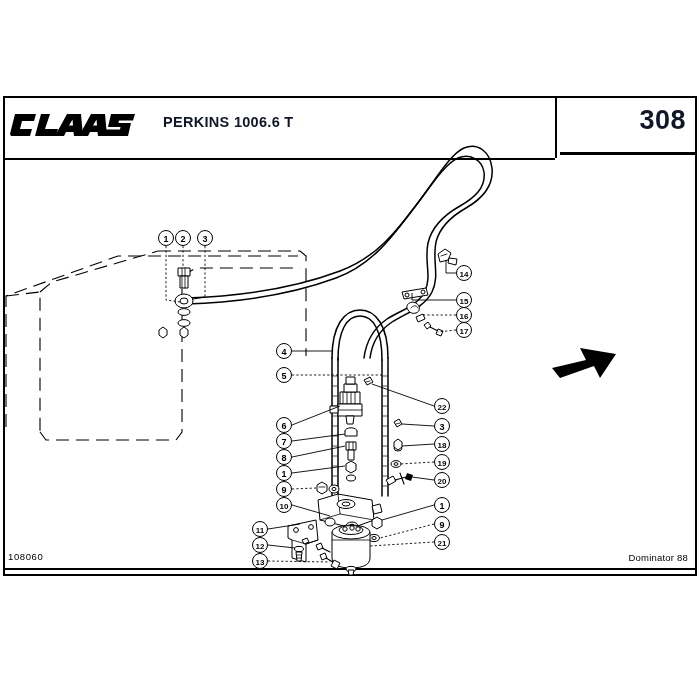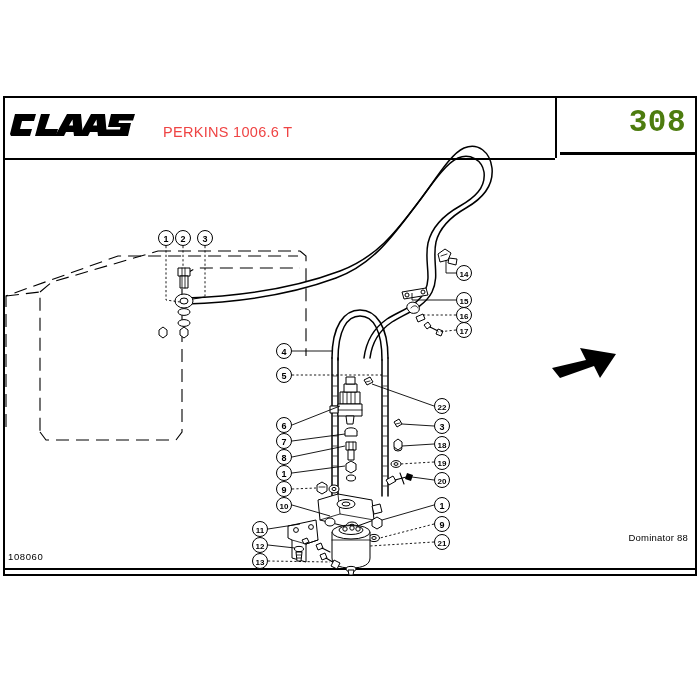--- a/index.html
+++ b/index.html
@@ -37,50 +37,49 @@
   #logo {
     position: absolute;
     left: 8px;
     top: 16px;
     width: 132px;
     height: 30px;
   }
   #title {
     position: absolute;
     left: 163px;
-    top: 28px;
+    top: 18px;
     font-size: 14.5px;
-    font-weight: normal;
+    font-weight: bold;
     letter-spacing: 0.3px;
-    color: #ef4444;
+    color: #0f172a;
     white-space: nowrap;
   }
   #pageno {
     position: absolute;
     right: 14px;
     top: 9px;
-    font-size: 31px;
+    font-size: 27px;
     font-weight: bold;
     letter-spacing: 0.5px;
-    color: #4d7c0f;
-    font-family: Liberation Mono, monospace;
+    color: #0f172a;
   }
   #drawing-no {
     position: absolute;
     left: 8px;
     top: 455px;
     font-size: 9.5px;
     font-family: Liberation Sans, sans-serif;
     letter-spacing: 0.6px;
     color: #000;
   }
   #model-name {
     position: absolute;
     right: 12px;
-    top: 436px;
+    top: 456px;
     font-size: 9.5px;
     color: #000;
     letter-spacing: 0.2px;
   }
   svg.art {
     position: absolute;
     left: 0;
     top: 0;
     width: 700px;
     height: 480px;

